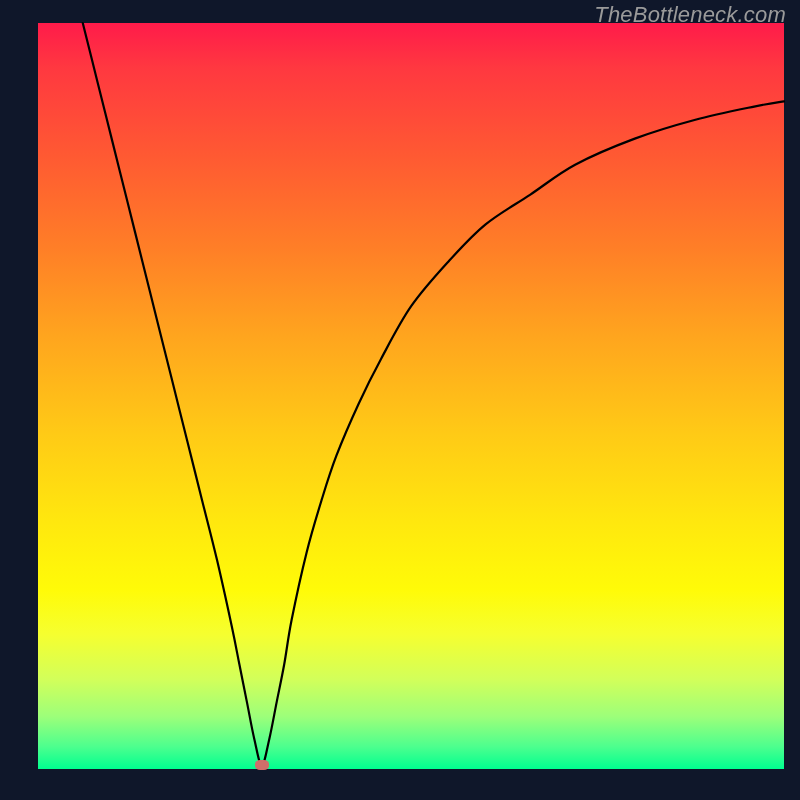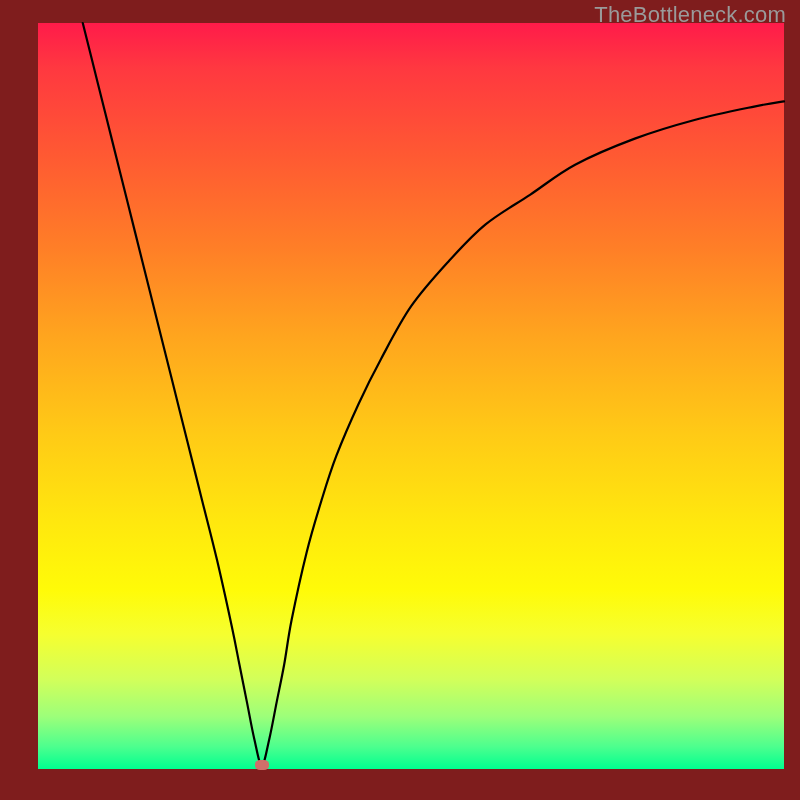--- a/index.html
+++ b/index.html
@@ -8,21 +8,22 @@
     width: 800px;
     height: 800px;
     overflow: hidden;
     background: #000;
     font-family: Arial, Helvetica, sans-serif;
   }
   .frame {
     position: relative;
     width: 800px;
     height: 800px;
-    background: #7f1d1d;
+    background: #0f172a;
+    font-style: italic;
   }
   .plot-area {
     position: absolute;
     left: 38px;
     top: 23px;
     width: 746px;
     height: 746px;
     
     background: linear-gradient(to bottom,
       #ff1b4a 0%,

